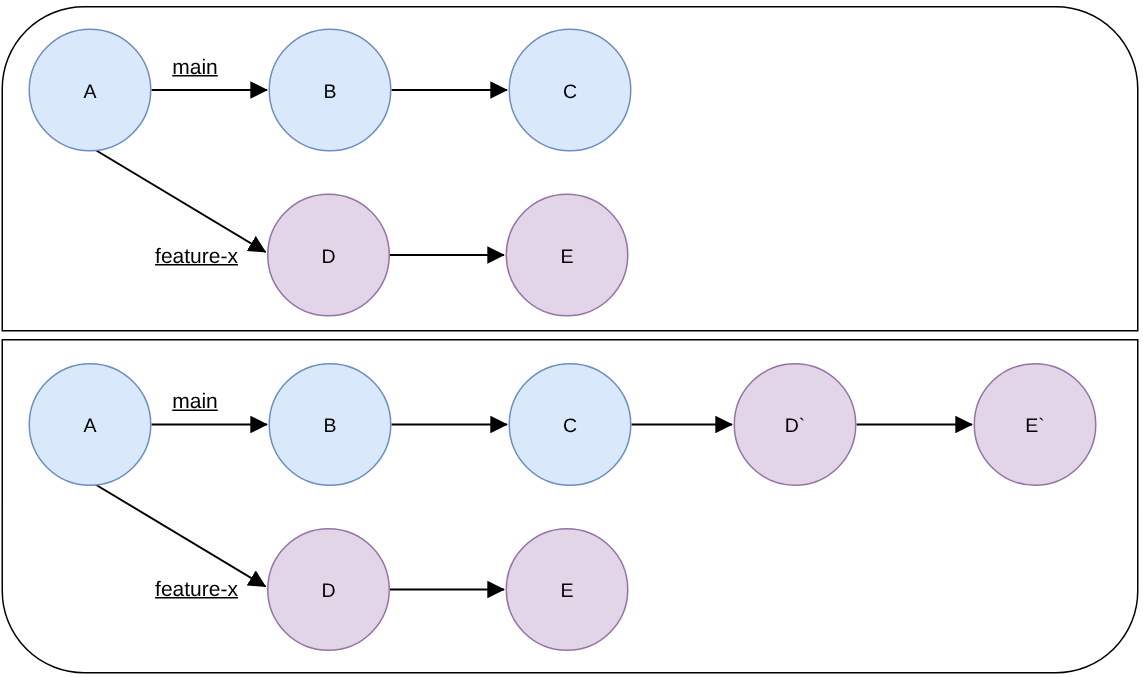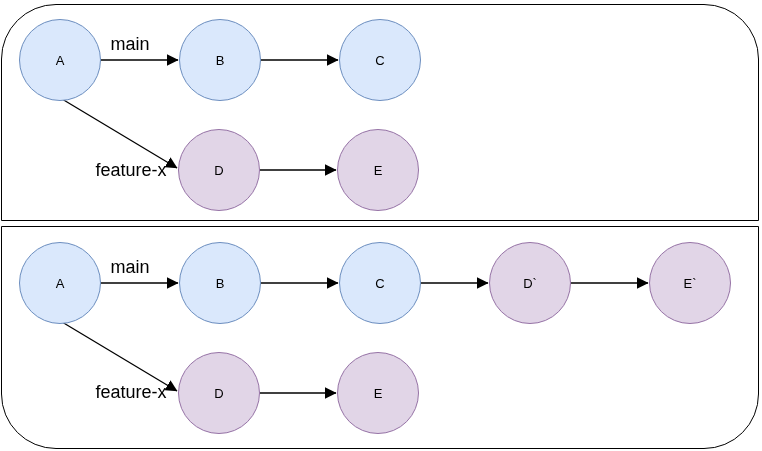--- a/index.html
+++ b/index.html
@@ -36,23 +36,24 @@
     border: 1px solid;
     display: flex;
     align-items: center;
     justify-content: center;
     font-size: 13px;
     color: #000000;
   }
   .edge-label {
     position: absolute;
     transform: translate(-50%, -50%);
-    font-size: 18px;
+    font-size: 14px;
     color: #000000;
     white-space: nowrap;
+    text-decoration: underline;
   }
 </style>
 </head>
 <body>
 
 <div id="stage">
   <div class="panel" style="left: 1px; top: 4px; width: 758px; height: 217px; border-radius: 55px 55px 0px 0px; border-color: rgb(0, 0, 0); background: rgb(255, 255, 255);"></div>
   <div class="panel" style="left: 1px; top: 226px; width: 758px; height: 223px; border-radius: 0px 0px 55px 55px; border-color: rgb(0, 0, 0); background: rgb(255, 255, 255);"></div>
   <svg id="edge-layer" xmlns="http://www.w3.org/2000/svg">
     <defs>

